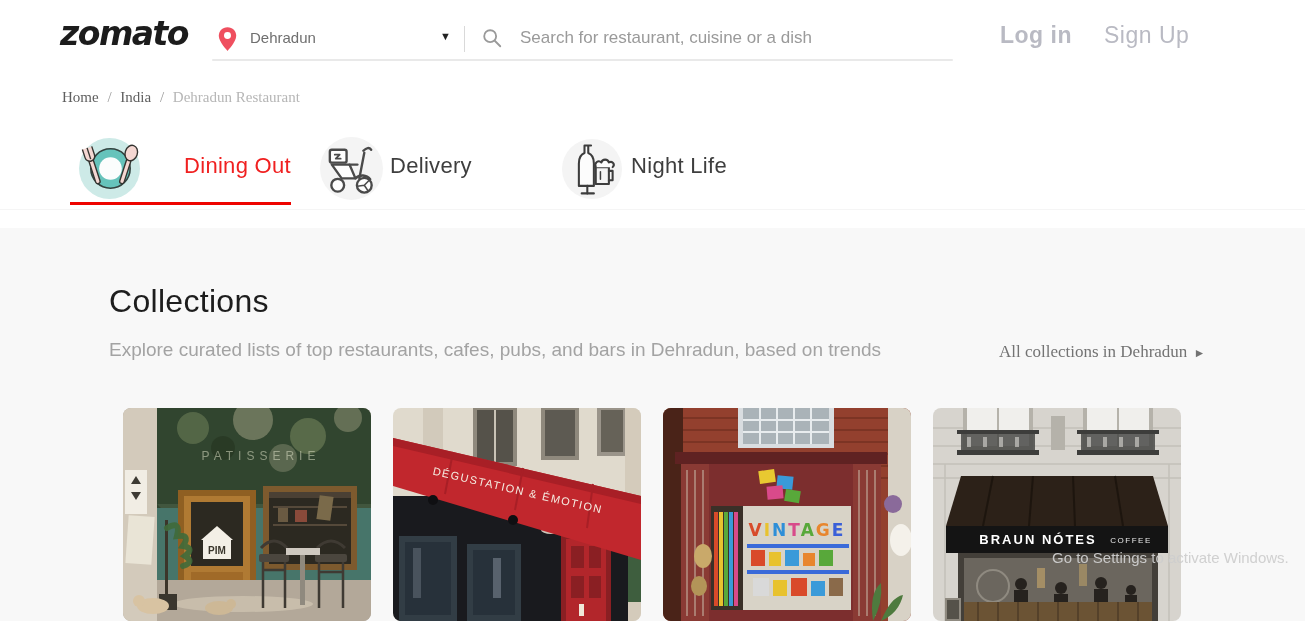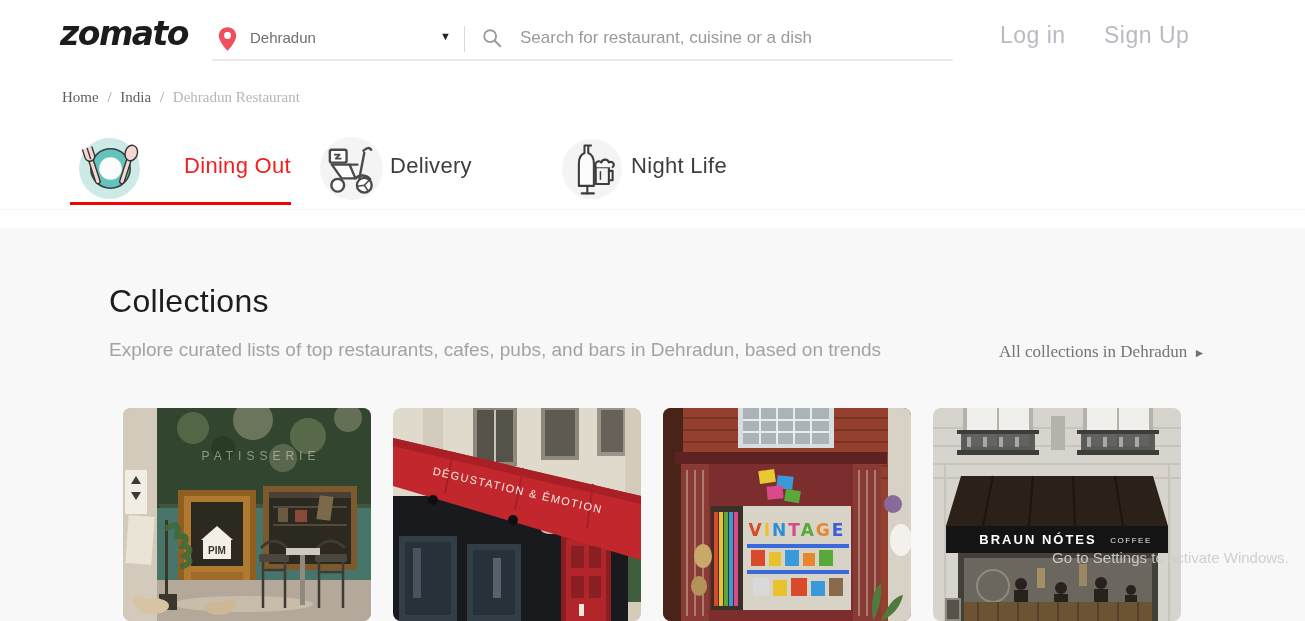--- a/index.html
+++ b/index.html
@@ -23,21 +23,21 @@
   .search-ico { left:481px; top:27px; }
   .search-input {
     left:508px; top:25px; width:430px; height:26px; border:none; outline:none;
     font-size:17px; color:#333; background:transparent;
     font-family:"Liberation Sans", sans-serif;
     margin-left:12px;
   }
   .search-input::placeholder { color:#9a9a9a; }
   .head-underline { left:212px; top:59px; width:741px; height:2px; background:#e9e9e9; border-radius:2px; }
   .auth { top:22px; font-size:23px; font-weight:300; color:#b9bac3; letter-spacing:0.5px; cursor:pointer; }
-  .login { left:1000px; }
+  .login { left:1000px;font-weight:bold; }
   .signup { left:1104px; }
 
   
   .crumbs { left:62px; top:89px; font-family:"Liberation Serif", serif; font-size:15px; color:#8a8a8a; }
   .crumbs .lnk { color:#5f5f5f; cursor:pointer; }
   .crumbs .sep { color:#9a9a9a; margin:0 5px; }
   .crumbs .cur { color:#b6b6b6; }
 
   
   .tabstrip-line { left:0; top:209px; width:1305px; height:1px; background:#f5f5f5; }

